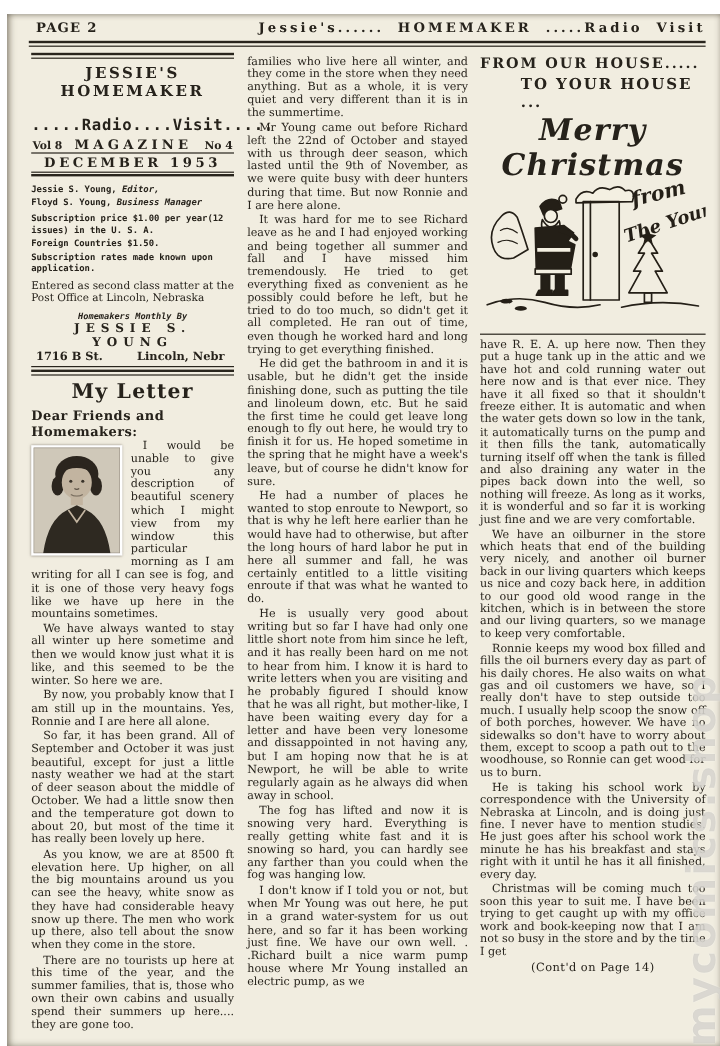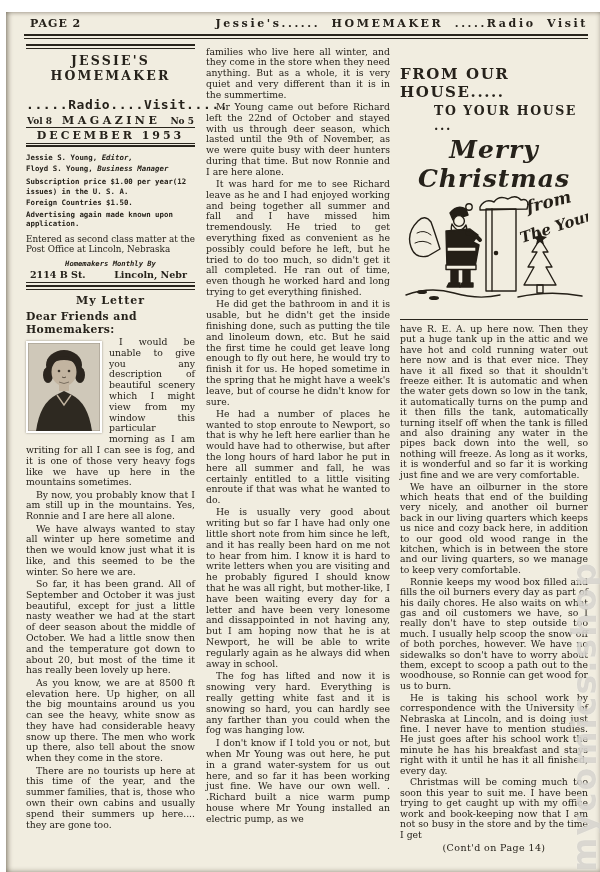--- a/index.html
+++ b/index.html
@@ -36,35 +36,35 @@
   .mast-date { text-align:center; font-size:11px; font-weight:bold; letter-spacing:3px; padding:1px 0; }
   .staff { margin-top:5px; font-family:"DejaVu Sans Mono",monospace; font-size:7.4px; font-weight:bold; line-height:11px; }
   .it { font-style:italic; }
   .subblock { margin-top:3px; font-family:"DejaVu Sans Mono",monospace; font-size:7.4px; font-weight:bold; line-height:9.5px; }
   .subblock div { margin-bottom:2px; }
   .entered { margin-top:5px; font-size:8.8px; line-height:10.5px; }
   .pubby { margin-top:4px; text-align:center; font-family:"DejaVu Sans Mono",monospace; font-size:7.2px; font-weight:bold; font-style:italic; }
   .publisher { text-align:center; font-size:10px; font-weight:bold; letter-spacing:5px; margin-top:1px; }
   .address { display:flex; justify-content:space-between; padding:0 8px 2px 4px; font-size:9.5px; font-weight:bold; margin-top:1px; }
 
-  .myletter { text-align:center; font-size:11px; font-weight:bold; letter-spacing:1px; margin-top:4px; }
+  .myletter { text-align:center; font-size:17px; font-weight:bold; letter-spacing:1px; margin-top:4px; }
   .salut { font-size:10.8px; font-weight:bold; letter-spacing:.4px; margin-top:3px; }
 
   
   .body-text p { font-size:9.3px; line-height:10.8px; text-align:justify; text-indent:10px; margin-top:1.5px; }
   .body-text p.noindent { text-indent:0; }
   .body-text p.gap { margin-top:2px; }
   .col-right .body-text p { line-height:10.4px; }
 
   .photo { float:left; width:76px; height:92px; margin:4px 7px 2px 0; background:#fff; padding:2px;
            box-shadow:0 0 2px rgba(60,50,40,.5); }
   .photo svg { display:block; width:72px; height:88px; }
 
   
-  .card-line1 { font-size:15px; font-weight:bold; letter-spacing:1.6px;margin-top:19px; }
+  .card-line1 { font-size:12px; font-weight:bold; letter-spacing:1.6px; }
   .card-line2 { font-size:12.5px; font-weight:bold; letter-spacing:1.6px; margin-left:34px; margin-top:2px; }
   .greeting { text-align:center; font-size:25px; font-weight:bold; font-style:italic; letter-spacing:1px; margin-top:2px;
               font-family:"DejaVu Serif",serif; }
   .card-art { margin-top:0; }
   .card-rule { border-top:1.5px solid #29251d; margin:2px 0 4px 0; }
   .contd { text-align:center; font-size:9.5px; margin-top:2px; letter-spacing:.4px; }
 
   .watermark { position:absolute; right:-4px; top:558px; height:314px; writing-mode:vertical-rl; transform:rotate(180deg);
                font-family:"DejaVu Sans",sans-serif; font-size:33px; font-weight:bold;
                color:rgba(170,164,152,.42); text-shadow:0 0 1px rgba(255,255,255,.8); letter-spacing:2px; }
@@ -81,42 +81,43 @@
   </div>
   <div class="toprule"></div>
 
   <div class="col-left">
     <div class="drule"></div>
     <div class="mast-title">JESSIE'S HOMEMAKER</div>
     <div class="mast-sub">.....Radio....Visit.....</div>
     <div class="mast-vol">
       <span class="v">Vol 8</span>
       <span class="m">MAGAZINE</span>
-      <span class="v">No 5</span>
+      <span class="v">No 4</span>
     </div>
     <div class="srule"></div>
     <div class="mast-date">DECEMBER 1953</div>
     <div class="drule2"></div>
 
     <div class="staff">
       <div><span>Jessie S. Young,</span> <span class="it">Editor,</span></div>
       <div><span>Floyd S. Young,</span> <span class="it">Business Manager</span></div>
     </div>
 
     <div class="subblock">
       <div>Subscription price $1.00 per year(12 issues) in the U. S. A.</div>
       <div>Foreign Countries $1.50.</div>
-      <div>Advertising again made known upon application.</div>
+      <div>Subscription rates made known upon application.</div>
     </div>
 
     <div class="entered">Entered as second class matter at the Post Office at Lincoln, Nebraska</div>
 
     <div class="pubby">Homemakers Monthly By</div>
+    <div class="publisher">JESSIE S. YOUNG</div>
     <div class="address">
-      <span>2114 B St.</span>
+      <span>1716 B St.</span>
       <span>Lincoln, Nebr</span>
     </div>
     <div class="srule"></div>
     <div class="drule" style="margin-top:2px"></div>
 
     <div class="myletter">My Letter</div>
     <div class="salut">Dear Friends and Homemakers:</div>
 
     <div class="body-text">
       <div class="photo">
@@ -131,22 +132,22 @@
           <circle cx="31" cy="28" r="1.3" fill="#3a332a"></circle>
           <circle cx="41" cy="28" r="1.3" fill="#3a332a"></circle>
           <path d="M34 34 q2 1.5 4 0" stroke="#5a5044" stroke-width="1" fill="none"></path>
           <path d="M31 39 q5 3 10 0" stroke="#7a6f60" stroke-width="1" fill="none"></path>
           <rect x="31" y="41" width="10" height="7" fill="#c2b4a0"></rect>
           <path d="M8 88 Q12 60 28 52 L36 48 L44 52 Q60 60 64 88 Z" fill="#2e2921"></path>
           <path d="M29 52 L36 62 L43 52" stroke="#c2b4a0" stroke-width="1.4" fill="none"></path>
         </svg>
       </div>
       <p>I would be unable to give you any description of beautiful scenery which I might view from my window this particular morning as I am writing for all I can see is fog, and it is one of those very heavy fogs like we have up here in the mountains sometimes.</p>
+      <p>We have always wanted to stay all winter up here sometime and then we would know just what it is like, and this seemed to be the winter. So here we are.</p>
       <p>By now, you probably know that I am still up in the mountains. Yes, Ronnie and I are here all alone.</p>
-      <p>We have always wanted to stay all winter up here sometime and then we would know just what it is like, and this seemed to be the winter. So here we are.</p>
       <p>So far, it has been grand. All of September and October it was just beautiful, except for just a little nasty weather we had at the start of deer season about the middle of October. We had a little snow then and the temperature got down to about 20, but most of the time it has really been lovely up here.</p>
       <p>As you know, we are at 8500 ft elevation here. Up higher, on all the big mountains around us you can see the heavy, white snow as they have had considerable heavy snow up there. The men who work up there, also tell about the snow when they come in the store.</p>
       <p>There are no tourists up here at this time of the year, and the summer families, that is, those who own their own cabins and usually spend their summers up here.... they are gone too.</p>
 
     </div>
   </div>
 
   <div class="col-mid">
     <div class="body-text">
       <p class="noindent">families who live here all winter, and they come in the store when they need anything. But as a whole, it is very quiet and very different than it is in the summertime.</p>

